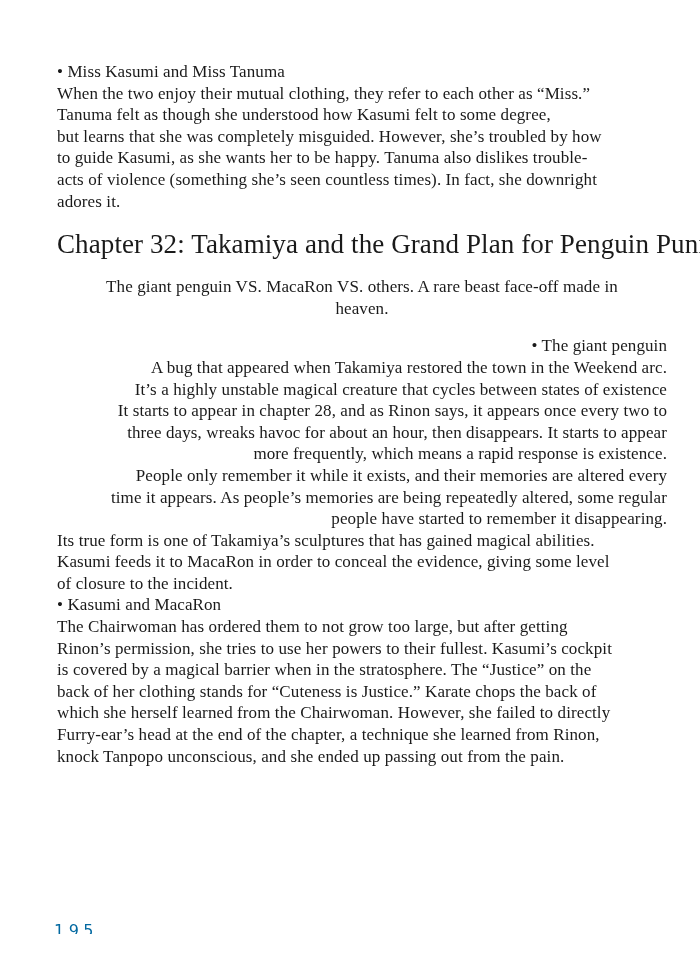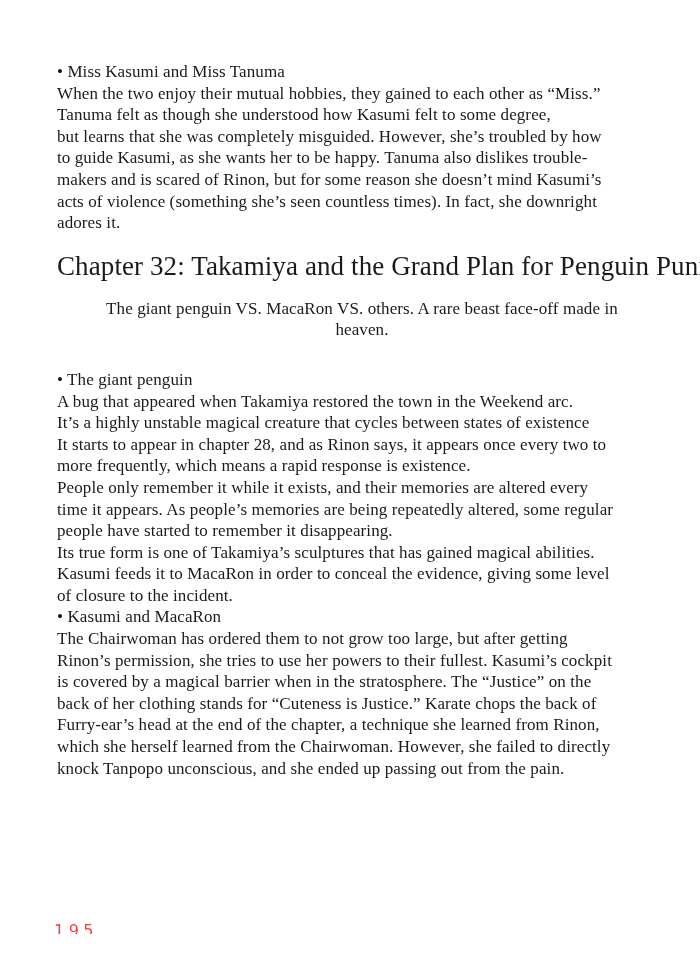--- a/index.html
+++ b/index.html
@@ -31,81 +31,81 @@
   .chapter-heading {
     font-size: 27px;
     font-weight: normal;
     line-height: 27px;
     margin: 19px 0 18px 0;
     white-space: nowrap;
     letter-spacing: 0.1px;
   }
   section { margin: 0; padding: 0; }
   .sec-intro   { margin-top: 0; text-align: center; }
-  .sec-penguin { margin-top: 28px; }
+  .sec-penguin { margin-top: 16px; text-align: right; }
   .sec-trueform{ }
   .sec-kasumi  { }
   .page-number {
     position: absolute;
     left: 54px;
     top: 921px;
     font-family: "DejaVu Sans", sans-serif;
     font-size: 16px;
     letter-spacing: 4.5px;
-    color: #ef4444;
+    color: #0369a1;
   }
 </style>
 </head>
 <body>
 
 <div class="page">
   <div class="content">
 
     <section class="sec-miss">
       <div class="line">• Miss Kasumi and Miss Tanuma</div>
-      <div class="line">When the two enjoy their mutual hobbies, they gained to each other as “Miss.”</div>
+      <div class="line">When the two enjoy their mutual clothing, they refer to each other as “Miss.”</div>
       <div class="line">Tanuma felt as though she understood how Kasumi felt to some degree,</div>
       <div class="line">but learns that she was completely misguided. However, she’s troubled by how</div>
       <div class="line">to guide Kasumi, as she wants her to be happy. Tanuma also dislikes trouble-</div>
-      <div class="line">makers and is scared of Rinon, but for some reason she doesn’t mind Kasumi’s</div>
       <div class="line">acts of violence (something she’s seen countless times). In fact, she downright</div>
       <div class="line">adores it.</div>
     </section>
 
     <h1 class="chapter-heading">Chapter 32: Takamiya and the Grand Plan for Penguin Punishment</h1>
 
     <section class="sec-intro">
       <div class="line">The giant penguin VS. MacaRon VS. others. A rare beast face-off made in</div>
       <div class="line">heaven.</div>
     </section>
 
     <section class="sec-penguin">
       <div class="line">• The giant penguin</div>
       <div class="line">A bug that appeared when Takamiya restored the town in the Weekend arc.</div>
       <div class="line">It’s a highly unstable magical creature that cycles between states of existence</div>
       <div class="line">It starts to appear in chapter 28, and as Rinon says, it appears once every two to</div>
+      <div class="line">three days, wreaks havoc for about an hour, then disappears. It starts to appear</div>
       <div class="line">more frequently, which means a rapid response is existence.</div>
       <div class="line">People only remember it while it exists, and their memories are altered every</div>
       <div class="line">time it appears. As people’s memories are being repeatedly altered, some regular</div>
       <div class="line">people have started to remember it disappearing.</div>
     </section>
 
     <section class="sec-trueform">
       <div class="line">Its true form is one of Takamiya’s sculptures that has gained magical abilities.</div>
       <div class="line">Kasumi feeds it to MacaRon in order to conceal the evidence, giving some level</div>
       <div class="line">of closure to the incident.</div>
     </section>
 
     <section class="sec-kasumi">
       <div class="line">• Kasumi and MacaRon</div>
       <div class="line">The Chairwoman has ordered them to not grow too large, but after getting</div>
       <div class="line">Rinon’s permission, she tries to use her powers to their fullest. Kasumi’s cockpit</div>
       <div class="line">is covered by a magical barrier when in the stratosphere. The “Justice” on the</div>
       <div class="line">back of her clothing stands for “Cuteness is Justice.” Karate chops the back of</div>
+      <div class="line">which she herself learned from the Chairwoman. However, she failed to directly</div>
       <div class="line">Furry-ear’s head at the end of the chapter, a technique she learned from Rinon,</div>
-      <div class="line">which she herself learned from the Chairwoman. However, she failed to directly</div>
       <div class="line">knock Tanpopo unconscious, and she ended up passing out from the pain.</div>
     </section>
 
   </div>
 
   <div class="page-number">195</div>
 </div>
 
 </body></html>

